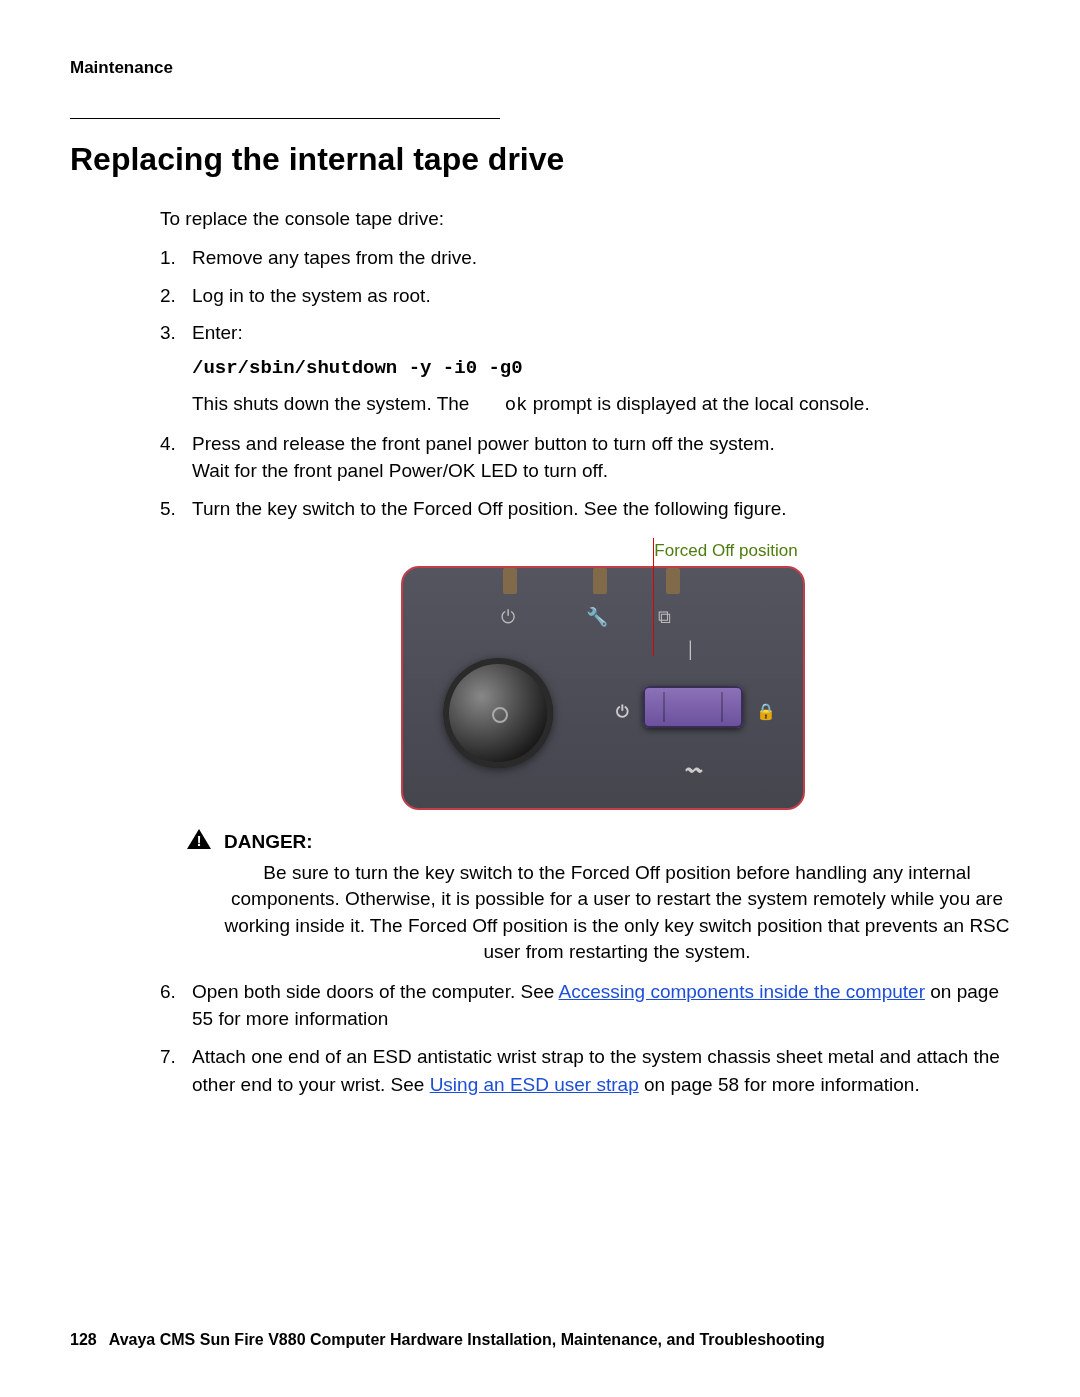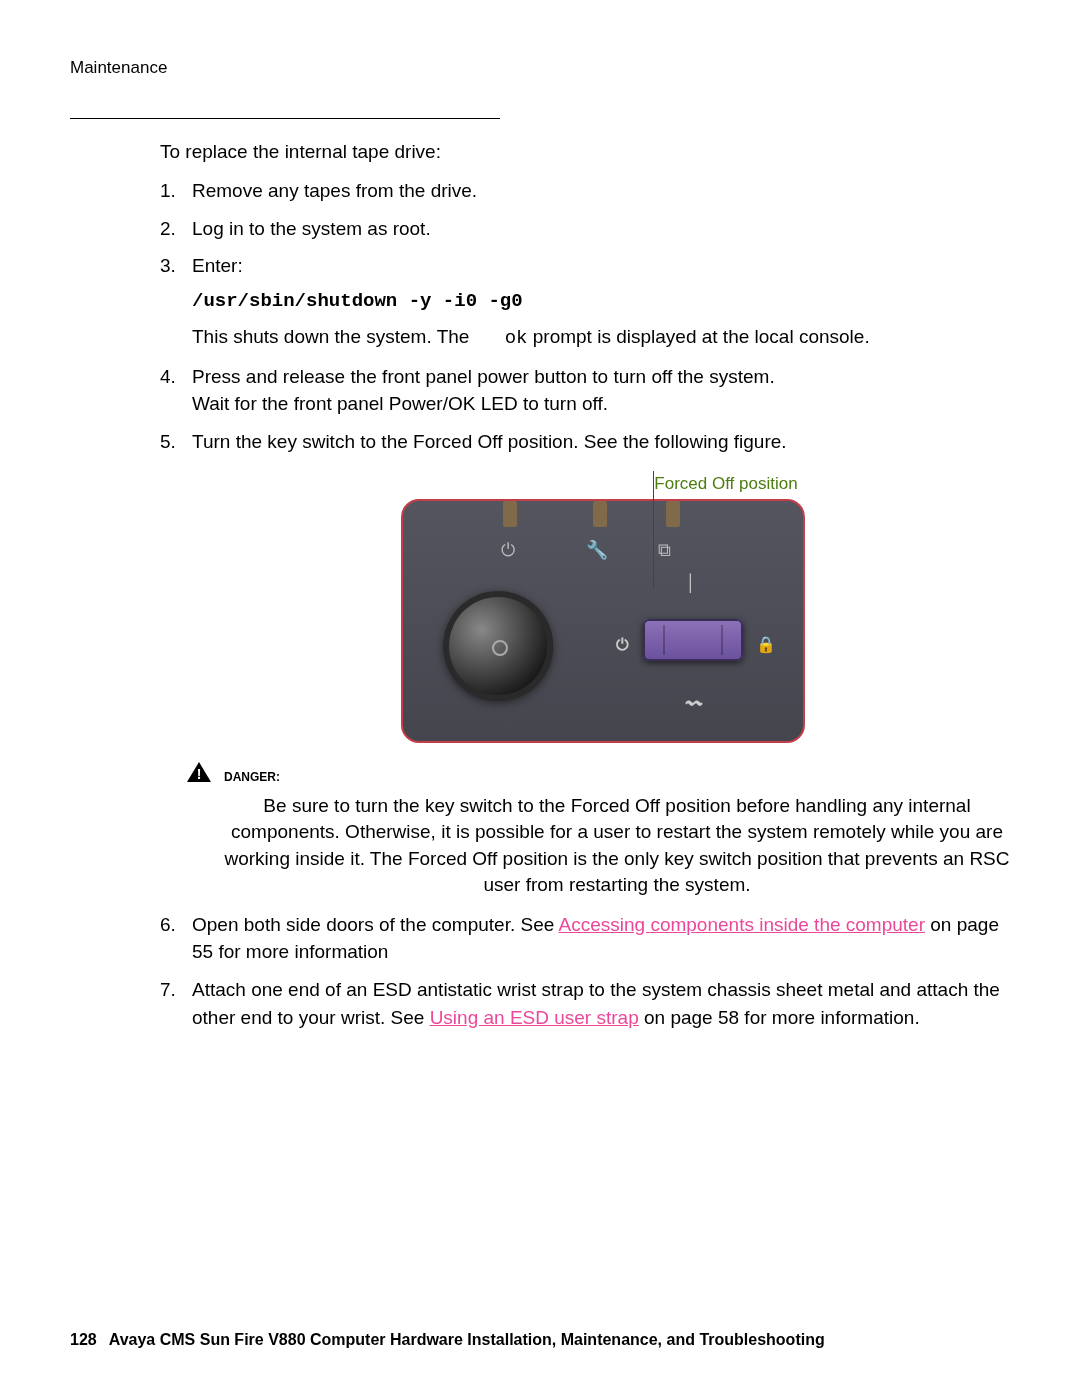--- a/index.html
+++ b/index.html
@@ -10,21 +10,21 @@
     color: #000;
     width: 1080px;
   }
   .page {
     padding: 58px 70px 50px 70px;
     box-sizing: border-box;
     min-height: 1397px;
     position: relative;
   }
   .section-header {
-    font-weight: normal;
+    font-weight: bold;
     font-size: 17px;
     margin-bottom: 40px;
   }
   .rule {
     border-top: 1px solid #000;
     width: 430px;
     margin-bottom: 22px;
   }
   h1.title {
     font-size: 32px;
@@ -57,21 +57,21 @@
     font-family: "Courier New", monospace;
     font-weight: bold;
     display: block;
     margin: 8px 0 8px 0;
   }
   .inline-mono {
     font-family: "Courier New", monospace;
     margin-left: 30px;
   }
   a.link {
-    color: #ec4899;
+    color: #1d4ed8;
     text-decoration: underline;
   }
   
   .figure-wrap {
     margin: 14px 0 14px 0;
     text-align: center;
   }
   .fig-label {
     color: #4d7c0f;
     font-size: 17px;
@@ -180,21 +180,21 @@
     padding-left: 32px;
     position: relative;
   }
   .danger-icon {
     position: absolute;
     left: -6px;
     top: 0;
   }
   .danger-label {
     font-weight: bold;
-    font-size: 12px;
+    font-size: 19px;
   }
   .danger-text {
     font-size: 19px;
     margin-top: 4px;
     line-height: 1.4;
     text-align: center;
   }
   .footer {
     position: absolute;
     bottom: 48px;
@@ -207,22 +207,23 @@
 </style>
 </head>
 <body>
 
 <div class="page">
 
   <div class="section-header">Maintenance</div>
 
   <div class="rule"></div>
 
-
-  <div class="intro">To replace the internal tape drive:</div>
+  <h1 class="title">Replacing the internal tape drive</h1>
+
+  <div class="intro">To replace the console tape drive:</div>
 
   <ol class="steps">
     <li><span class="num">1.</span><span>Remove any tapes from the drive.</span></li>
     <li><span class="num">2.</span><span>Log in to the system as root.</span></li>
     <li><span class="num">3.</span>
       <span>Enter:</span>
       <span class="cmd">/usr/sbin/shutdown -y -i0 -g0</span>
       <span>This shuts down the system. The </span><span class="inline-mono">ok</span><span> prompt is displayed at the local console.</span>
     </li>
     <li><span class="num">4.</span>

